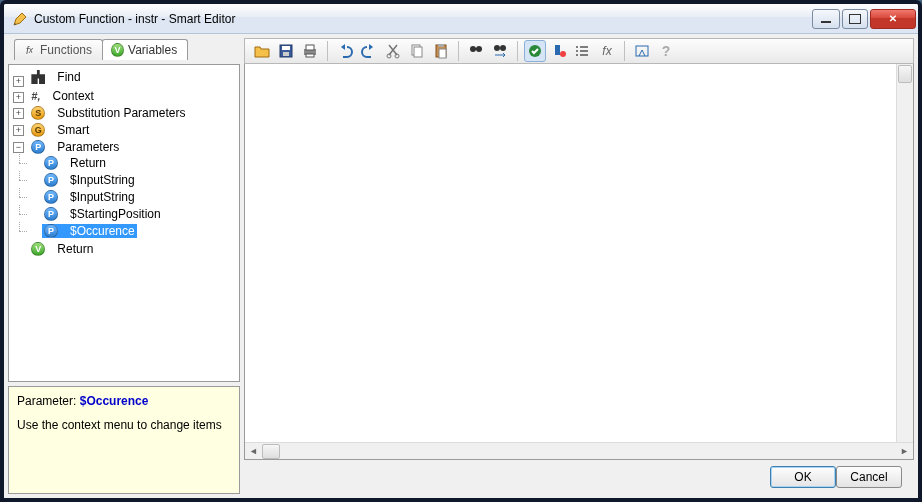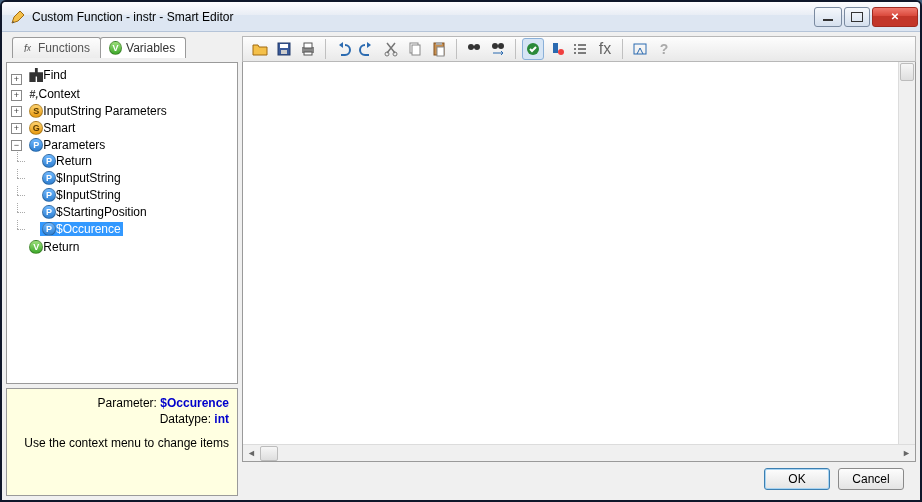--- a/index.html
+++ b/index.html
@@ -1,17 +1,17 @@
 <!DOCTYPE html>
 <html><head>
 <meta charset="utf-8">
 <style>
   * { box-sizing: border-box; }
   html, body { margin:0; padding:0; font-family: "Segoe UI", Tahoma, sans-serif; font-size:12px; background:#4a6a8a; }
-  .window { width:922px; height:502px; background:#f0f0f0; border:2px solid #0f172a; border-radius:6px 6px 0 0; overflow:hidden; display:flex; flex-direction:column; box-shadow:0 2px 10px rgba(0,0,0,.3); }
+  .window { width:922px; height:502px; background:#f0f0f0; border:4px solid #0f172a; border-radius:6px 6px 0 0; overflow:hidden; display:flex; flex-direction:column; box-shadow:0 2px 10px rgba(0,0,0,.3); }
   .titlebar { height:30px; background:linear-gradient(#fdfdfe,#e8edf5 45%,#dde6f2 46%,#dde6f2); display:flex; align-items:center; padding:0 2px 0 8px; border-bottom:1px solid #b5c4d8; }
   .titlebar .pencil { width:16px; height:16px; margin-right:6px; }
   .titlebar .title { flex:1; color:#000; }
   .winbtns { display:flex; gap:2px; }
   .winbtn { width:28px; height:20px; border:1px solid #7a8aa0; border-radius:3px; background:linear-gradient(#f5f8fc,#d5e0ee); display:flex; align-items:center; justify-content:center; font-size:10px; color:#333; }
   .winbtn.max { width:26px; }
   .winbtn.close { width:46px; background:linear-gradient(#f07a6f,#d9483b 45%,#c3362a 46%,#c3362a); border-color:#a02a20; color:#fff; font-weight:bold; }
   .winbtn.close::before { content:"✕"; }
   .winbtn.min::before { content:""; display:block; width:10px; height:2px; background:#333; margin-top:6px;}
   .winbtn.max::before { content:""; display:block; width:10px; height:8px; border:1px solid #333; }
@@ -23,51 +23,51 @@
   .tab.active { background:#fff; position:relative; z-index:2; }
   .tab:not(.active) { color:#555; }
   .tab .ic { width:13px; height:13px; display:inline-flex; align-items:center; justify-content:center; font-size:10px; }
   .treebox { flex:1; border:1px solid #9a9a9a; background:#fff; overflow:auto; padding:4px 2px; }
   .tree ul { list-style:none; margin:0; padding-left:16px; }
   .tree > ul { padding-left:2px; }
   .tree li { position:relative; padding:1px 0 1px 0; white-space:nowrap; }
   .tree li::before { content:""; position:absolute; left:-10px; top:0; bottom:50%; border-left:1px dotted #aaa; }
   .tree li::after { content:""; position:absolute; left:-10px; top:50%; width:8px; border-top:1px dotted #aaa; }
   .tree > ul > li::before, .tree > ul > li::after { display:none; }
-  .node { display:inline-flex; align-items:center; gap:0; padding:0 2px; }
+  .node { display:inline-flex; align-items:center; gap:12px; padding:0 2px; }
   .node.selected { background:#3399ff; color:#fff; }
   .expander { width:11px; height:11px; border:1px solid #888; background:#fff; display:inline-flex; align-items:center; justify-content:center; font-size:9px; line-height:1; margin-right:2px; color:#444; cursor:pointer;}
   .expander.empty { border:none; background:transparent; }
   .ic-circle { width:14px; height:14px; border-radius:50%; display:inline-flex; align-items:center; justify-content:center; font-size:9px; font-weight:bold; color:#fff; border:1px solid rgba(0,0,0,.25);}
   .ic-bino { width:14px; height:14px; background:#333; clip-path: polygon(0 30%,40% 30%,40% 0,60% 0,60% 30%,100% 30%,100% 100%,55% 100%,55% 60%,45% 60%,45% 100%,0 100%); }
   .ic-hash { font-weight:bold; font-style:italic; color:#444; font-size:11px;}
   .ic-P { background:linear-gradient(#6fb8ff,#2e7fd1); }
   .ic-G { background:linear-gradient(#ffd36f,#e89a10); color:#5a3b00;}
   .ic-S { background:linear-gradient(#ffd36f,#e89a10); color:#5a3b00;}
   .ic-V { background:linear-gradient(#9be07a,#3ea82a); }
 
-  .info { border:1px solid #9a9a9a; background:#ffffe1; padding:6px 8px; height:108px; line-height:1.35; color:#000;text-align:right; }
+  .info { border:1px solid #9a9a9a; background:#ffffe1; padding:6px 8px; height:108px; line-height:1.35; color:#000; }
   .info .k { color:#000; }
   .info .v { color:#0000cc; font-weight:bold; }
 
   .right { flex:1; display:flex; flex-direction:column;}
   .toolbar { height:26px; border:1px solid #b8b8b8; background:linear-gradient(#fdfdfd,#e9e9e9); display:flex; align-items:center; padding:0 6px; gap:2px; }
   .tbtn { width:22px; height:22px; display:flex; align-items:center; justify-content:center; border-radius:3px; color:#555;}
   .tsep { width:1px; height:20px; background:#c0c0c0; margin:0 4px;}
   .tbtn svg { width:16px; height:16px; }
 
   .editor { flex:1; border:1px solid #9a9a9a; border-top:none; background:#fff; position:relative; }
   .vscroll { position:absolute; right:0; top:0; bottom:17px; width:17px; background:#f0f0f0; border-left:1px solid #dcdcdc;}
   .vscroll .vthumb { position:absolute; top:1px; left:1px; right:1px; height:18px; background:linear-gradient(#f6f6f6,#dedede); border:1px solid #bcbcbc; border-radius:2px;}
   .hscroll { position:absolute; left:0; right:0; bottom:0; height:17px; background:#f0f0f0; border-top:1px solid #dcdcdc; display:flex; align-items:center;}
   .hscroll .arrow { width:17px; height:15px; display:flex; align-items:center; justify-content:center; color:#666; font-size:9px;}
   .hscroll .htrack { flex:1; position:relative; height:15px;}
   .hscroll .hthumb { position:absolute; left:0; top:0; bottom:0; width:18px; background:linear-gradient(#f6f6f6,#dedede); border:1px solid #bcbcbc; border-radius:2px;}
 
-  .footer { height:34px; display:flex; align-items:center; justify-content:flex-end; gap:8px; padding:0 12px;}
+  .footer { height:34px; display:flex; align-items:center; justify-content:flex-end; gap:0; padding:0 12px;}
   .btn { min-width:66px; height:22px; border:1px solid #8a8a8a; background:linear-gradient(#fdfdfd,#e4e4e4); border-radius:3px; font-size:12px; display:flex; align-items:center; justify-content:center;}
   .btn.default { border:1px solid #3c7fb1; box-shadow:0 0 0 1px #a8d4f2 inset; }
 </style>
 </head>
 <body>
 
 <div class="window">
   <div class="titlebar">
     <svg class="pencil" viewBox="0 0 16 16">
         <path d="M2 14 L4 8 L10 2 L14 6 L8 12 L2 14 Z" fill="#f4c04a" stroke="#a06a10"></path>
@@ -111,21 +111,21 @@
               <span class="expander">+</span>
               <span class="node">
                   <span class="ic-hash">#,</span>
                   <span>Context</span>
                 </span>
             </li>
             <li>
               <span class="expander">+</span>
               <span class="node">
                   <span class="ic-circle ic-S">S</span>
-                  <span>InputString Parameters</span>
+                  <span>Substitution Parameters</span>
                 </span>
             </li>
             <li>
               <span class="expander">+</span>
               <span class="node">
                   <span class="ic-circle ic-G">G</span>
                   <span>Smart</span>
                 </span>
             </li>
             <li>
@@ -163,21 +163,20 @@
                   <span class="ic-circle ic-V">V</span>
                   <span>Return</span>
                 </span>
             </li>
           </ul>
         </div>
       </div>
 
       <div class="info">
         <div><span class="k">Parameter: </span><span class="v">$Occurence</span></div>
-        <div><span class="k">Datatype: </span><span class="v">int</span></div>
         <div style="height:8px"></div>
         <div>Use the context menu to change items</div>
       </div>
     </div>
 
     <div class="right">
       <div class="toolbar">
         <div class="tbtn">
             <svg viewBox="0 0 16 16">
               <path d="M1 4h5l1 2h8v8H1z" fill="#f4c04a" stroke="#a06a10"></path>
@@ -261,21 +260,21 @@
           </div>
         <div class="tbtn">
             <svg viewBox="0 0 16 16">
               <path d="M5 4h8M5 8h8M5 12h8" stroke="#555" stroke-width="1.5"></path>
               <circle cx="2" cy="4" r="1" fill="#555"></circle>
               <circle cx="2" cy="8" r="1" fill="#555"></circle>
               <circle cx="2" cy="12" r="1" fill="#555"></circle>
             </svg>
           </div>
         <div class="tbtn">
-            <span style="color:#666; font-size:16px;">fx</span>
+            <span style="font-style:italic; color:#666; font-size:12px;">fx</span>
           </div>
         <div class="tsep"></div>
         <div class="tbtn">
             <svg viewBox="0 0 16 16">
               <rect x="2" y="3" width="12" height="10" fill="none" stroke="#2a6ab0"></rect>
               <path d="M5 13l3-6 3 6" stroke="#2a6ab0" fill="none"></path>
             </svg>
           </div>
         <div class="tbtn">
             <span style="color:#aaa; font-weight:bold; font-size:14px;">?</span>

